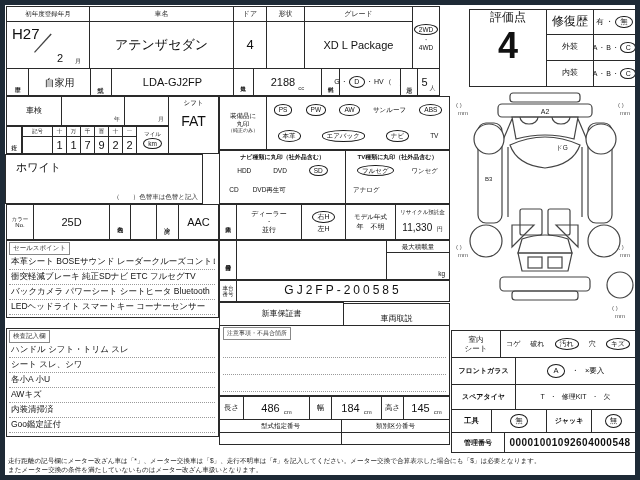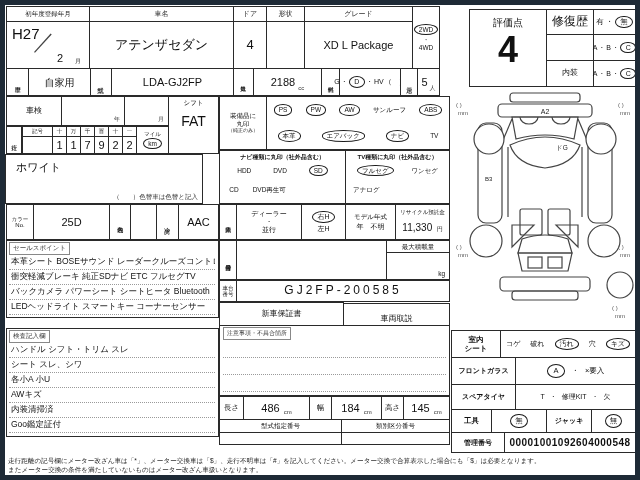--- a/index.html
+++ b/index.html
@@ -63,29 +63,30 @@
     <span>HV</span>
       <span>（　）</span>
   </div>
   <div class="c v" style="left:395px;top:63px;width:18px;height:28px;font-size:6px">定員</div>
   <div class="c" style="left:412px;top:63px;width:23px;height:28px">
     <span style="font-size:11px">5</span>
     <span class="small" style="align-self:flex-end;margin:0 0 3px 2px">人</span>
   </div>
 
   <div class="c col" style="left:464px;top:4px;width:78px;height:78px;justify-content:flex-start">
-    <span style="font-size:10px;margin-top:7px">評価点</span>
+    <span style="font-size:12px;margin-top:1px">評価点</span>
     <span style="font-size:36px;font-weight:bold;margin-top:2px">4</span>
   </div>
   <div class="c" style="left:541px;top:4px;width:48px;height:26px;font-size:12px">修復歴</div>
   <div class="c" style="left:588px;top:4px;width:43px;height:26px;font-size:7.5px;gap:2px">
     <span>有</span>
       <span>・</span>
     <span class="o">無</span>
   </div>
+  <div class="c" style="left:541px;top:29px;width:48px;height:27px;font-size:8px">外装</div>
   <div class="c" style="left:588px;top:29px;width:43px;height:27px;font-size:7px;gap:1px">
     <span>A</span>
       <span>・</span>
       <span>B</span>
       <span>・</span>
     <span class="o">C</span>
   </div>
   <div class="c" style="left:541px;top:55px;width:48px;height:27px;font-size:8px">内装</div>
   <div class="c" style="left:588px;top:55px;width:43px;height:27px;font-size:7px;gap:1px">
     <span>A</span>
@@ -303,21 +304,21 @@
       <text x="168" y="26">mm</text>
       <text x="4" y="160">(  )</text>
       <text x="6" y="168">mm</text>
       <text x="166" y="160">(  )</text>
       <text x="168" y="168">mm</text>
       <text x="160" y="221">(  )</text>
       <text x="163" y="229">mm</text>
     </g>
   </svg>
 
-  <div class="c col" style="left:446px;top:325px;width:50px;height:28px;font-size:7.5px;line-height:1.2;font-weight:bold">
+  <div class="c col" style="left:446px;top:325px;width:50px;height:28px;font-size:7.5px;line-height:1.2;font-weight:normal">
     <span>室内</span>
       <span>シート</span>
   </div>
   <div class="c" style="left:495px;top:325px;width:136px;height:28px;font-size:7px;justify-content:space-around">
     <span>コゲ</span>
     <span>破れ</span>
     <span class="o">汚れ</span>
     <span>穴</span>
     <span class="o">キズ</span>
   </div>

